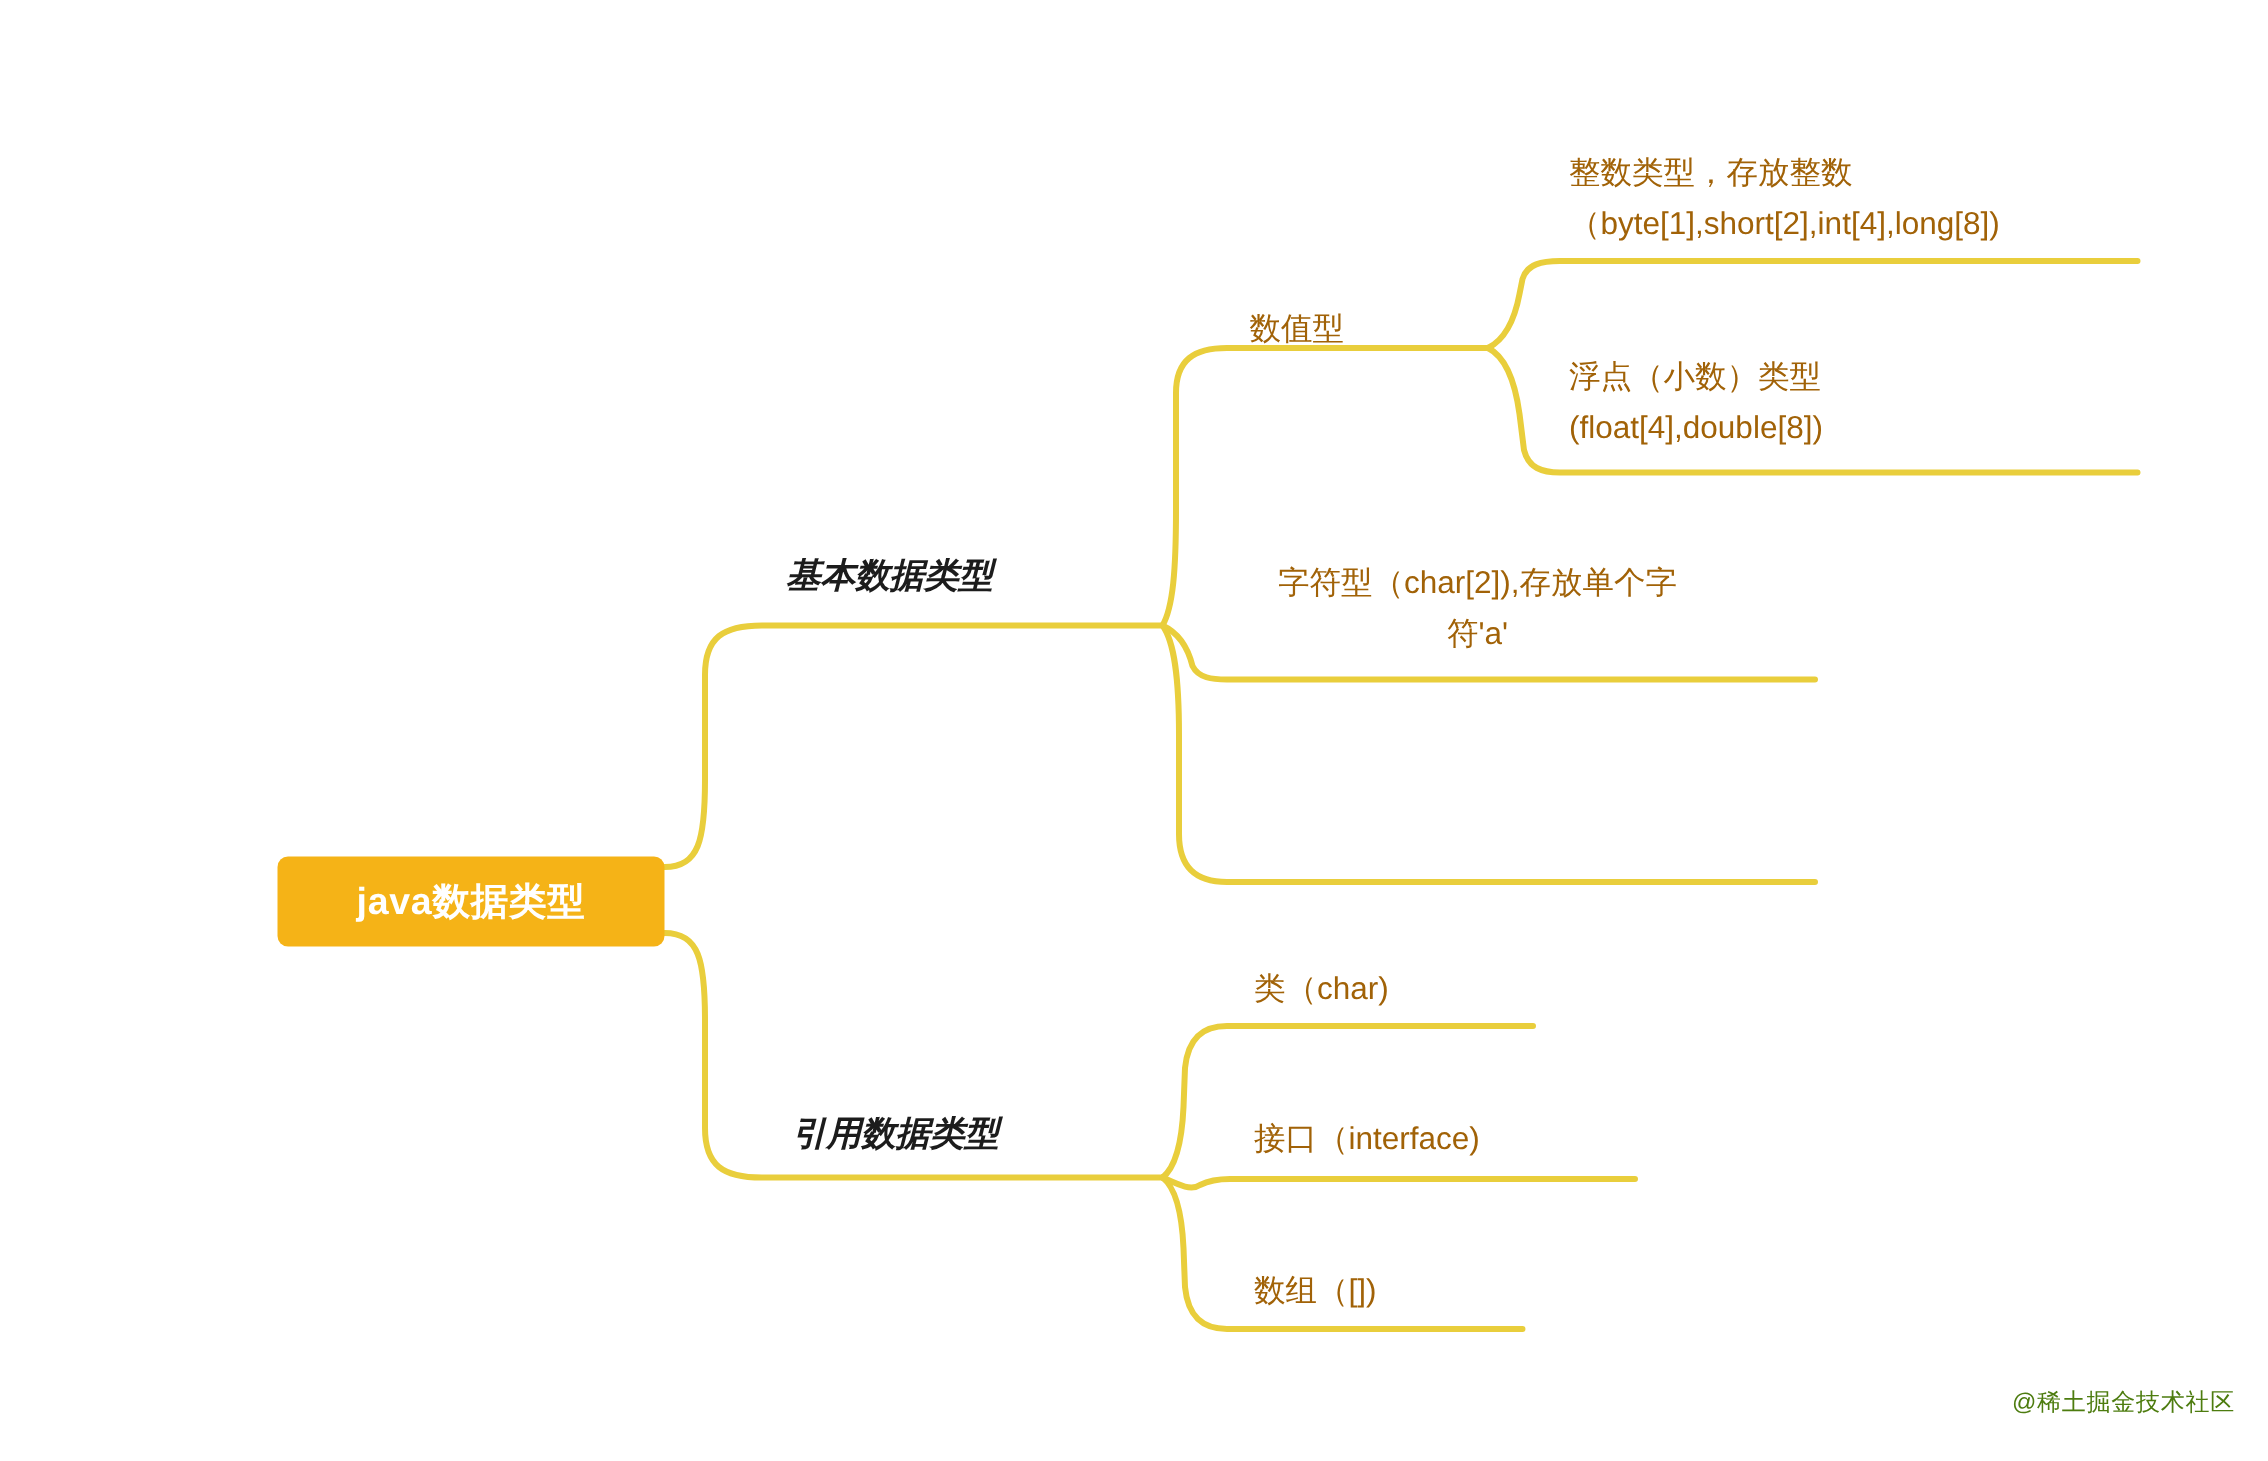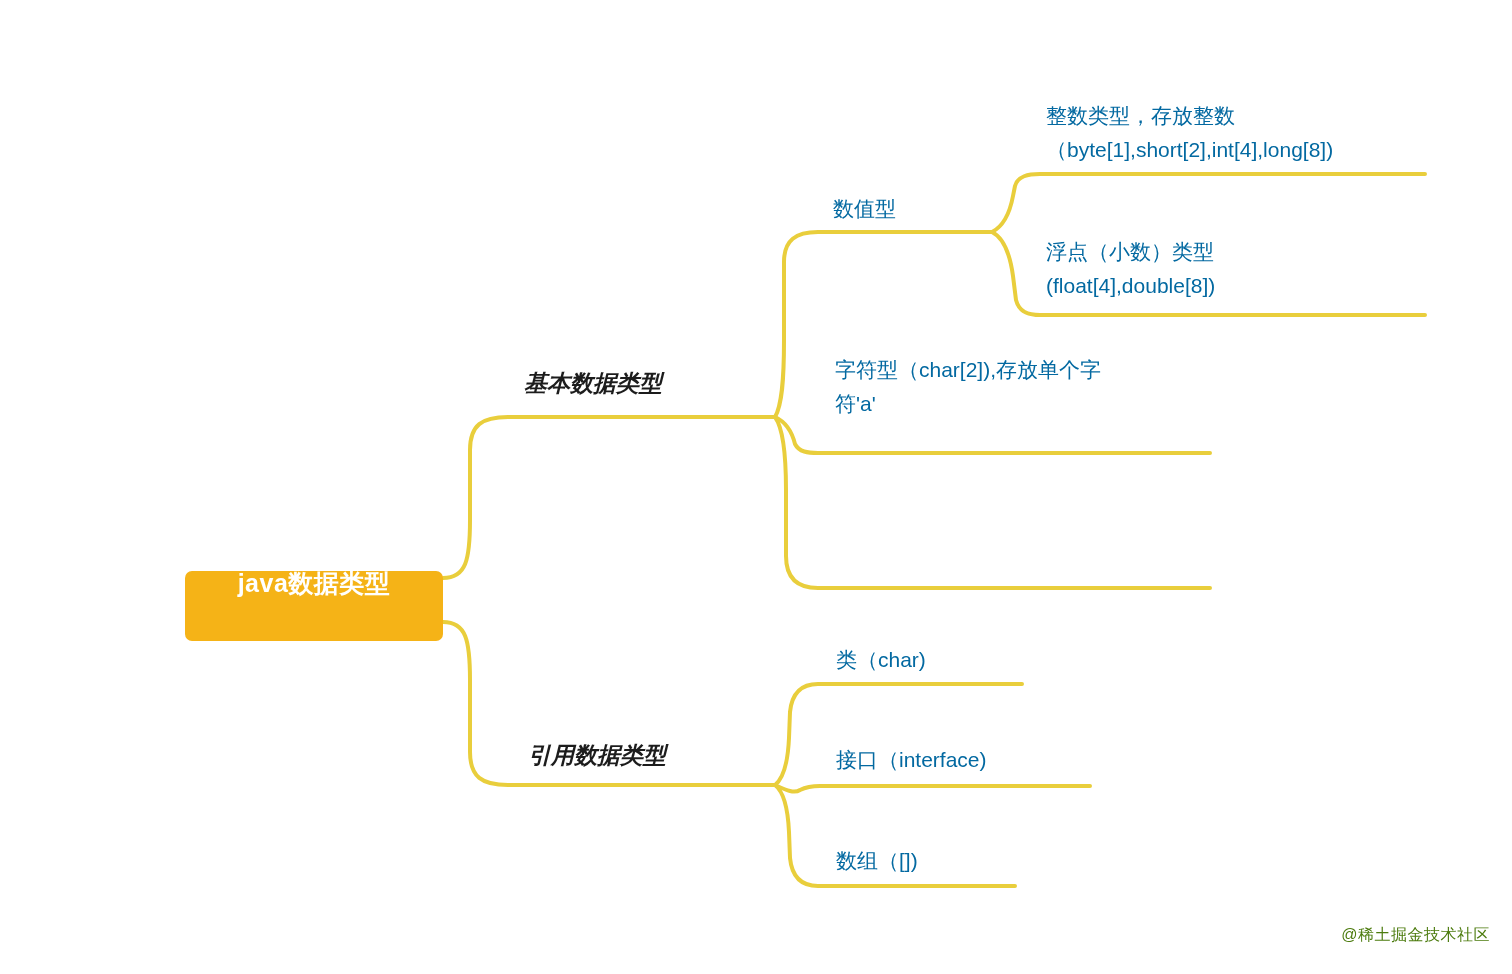--- a/index.html
+++ b/index.html
@@ -29,24 +29,25 @@
     height: 974px;
     pointer-events: none;
   }
 
   
   .root-node {
     position: absolute;
     left: 185px;
     top: 571px;
     width: 258px;
-    height: 70px;
+    height: 60px;
     background: #F5B317;
     border-radius: 7px;
     display: flex;
+    align-items: center;
     justify-content: center;
     box-sizing: border-box;
   }
   .root-node-label {
     color: #ffffff;
     font-size: 25px;
     font-weight: bold;
     letter-spacing: 0.5px;
     line-height: 1;
     white-space: nowrap;
@@ -61,29 +62,29 @@
     line-height: 1.35;
     white-space: nowrap;
     font-style: italic;
   }
   .branch-label.l1-basic { left: 524px; top: 368px; }
   .branch-label.l1-ref   { left: 528px; top: 740px; }
 
   
   .leaf-label {
     position: absolute;
-    color: #0369a1;
+    color: #a16207;
     font-size: 21px;
     line-height: 1.62;
     font-weight: 400;
   }
-  .leaf-label.n-numeric   { left: 833px; top: 192px; white-space: nowrap; }
+  .leaf-label.n-numeric   { left: 833px; top: 203px; white-space: nowrap; }
   .leaf-label.n-integer   { left: 1046px; top: 99px;  width: 310px; }
   .leaf-label.n-float     { left: 1046px; top: 235px; width: 310px; }
-  .leaf-label.n-char      { left: 835px; top: 353px;  width: 300px; }
+  .leaf-label.n-char      { left: 835px; top: 372px;  width: 300px; text-align: center; }
   .leaf-label.n-bool      { left: 835px; top: 505px;  width: 310px; }
   .leaf-label.n-class     { left: 836px; top: 643px;  white-space: nowrap; }
   .leaf-label.n-interface { left: 836px; top: 743px;  white-space: nowrap; }
   .leaf-label.n-array     { left: 836px; top: 844px;  white-space: nowrap; }
 
   
   .watermark {
     position: absolute;
     right: 22px;
     bottom: 28px;

